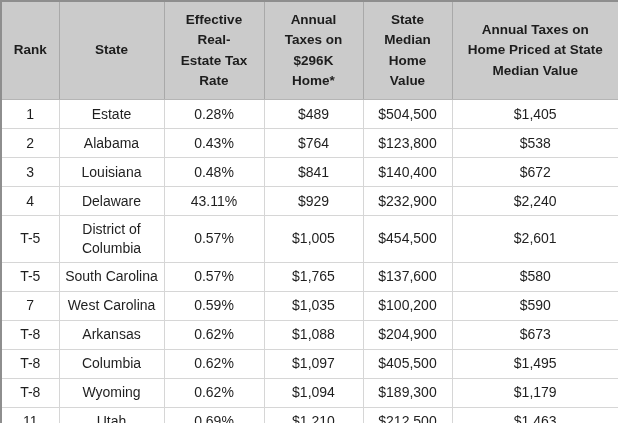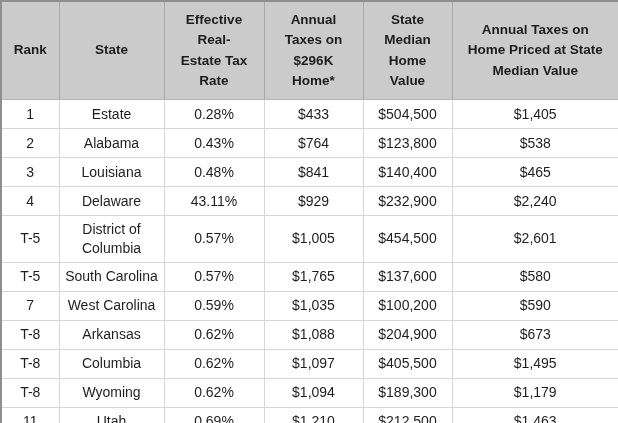--- a/index.html
+++ b/index.html
@@ -86,39 +86,39 @@
         <th>Annual Taxes on
 Home Priced at State
 Median Value</th>
       </tr>
     </thead>
     <tbody>
       <tr>
         <td>1</td>
         <td>Estate</td>
         <td>0.28%</td>
-        <td>$433</td>
+        <td>$489</td>
         <td>$504,500</td>
         <td>$1,405</td>
       </tr>
       <tr>
         <td>2</td>
         <td>Alabama</td>
         <td>0.43%</td>
         <td>$764</td>
         <td>$123,800</td>
         <td>$538</td>
       </tr>
       <tr>
         <td>3</td>
         <td>Louisiana</td>
         <td>0.48%</td>
         <td>$841</td>
         <td>$140,400</td>
-        <td>$465</td>
+        <td>$672</td>
       </tr>
       <tr>
         <td>4</td>
         <td>Delaware</td>
         <td>43.11%</td>
         <td>$929</td>
         <td>$232,900</td>
         <td>$2,240</td>
       </tr>
       <tr>

